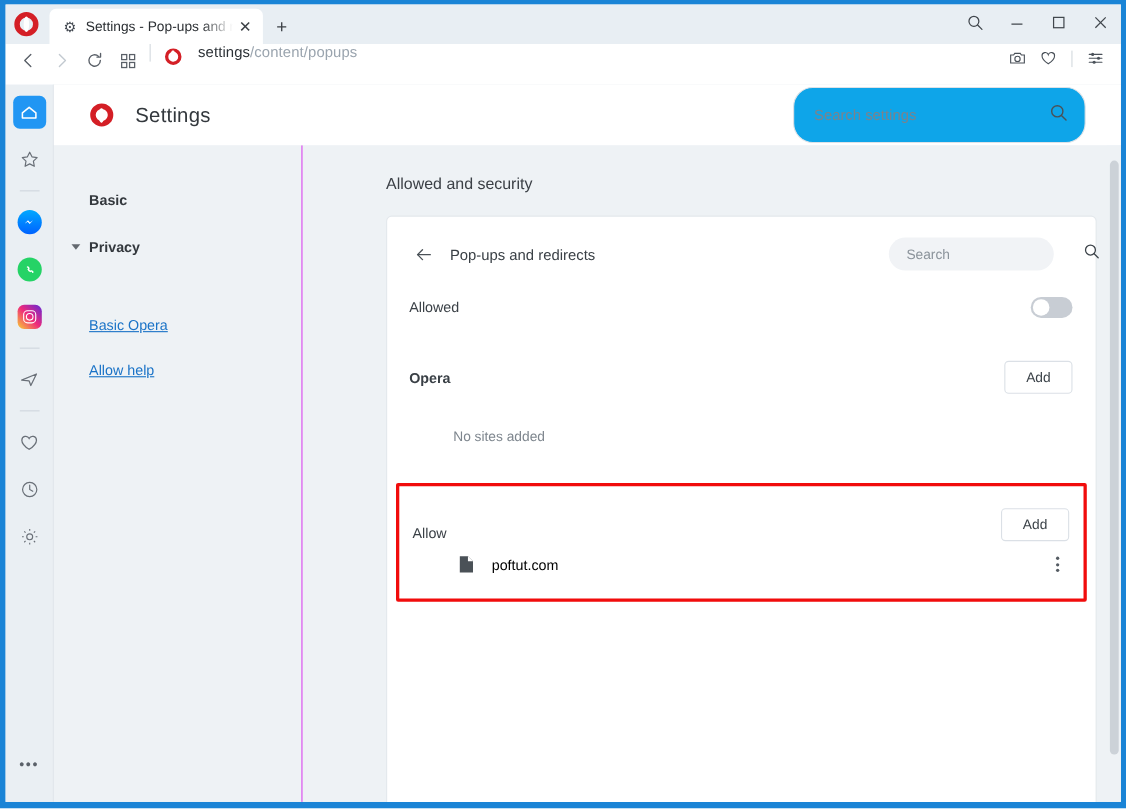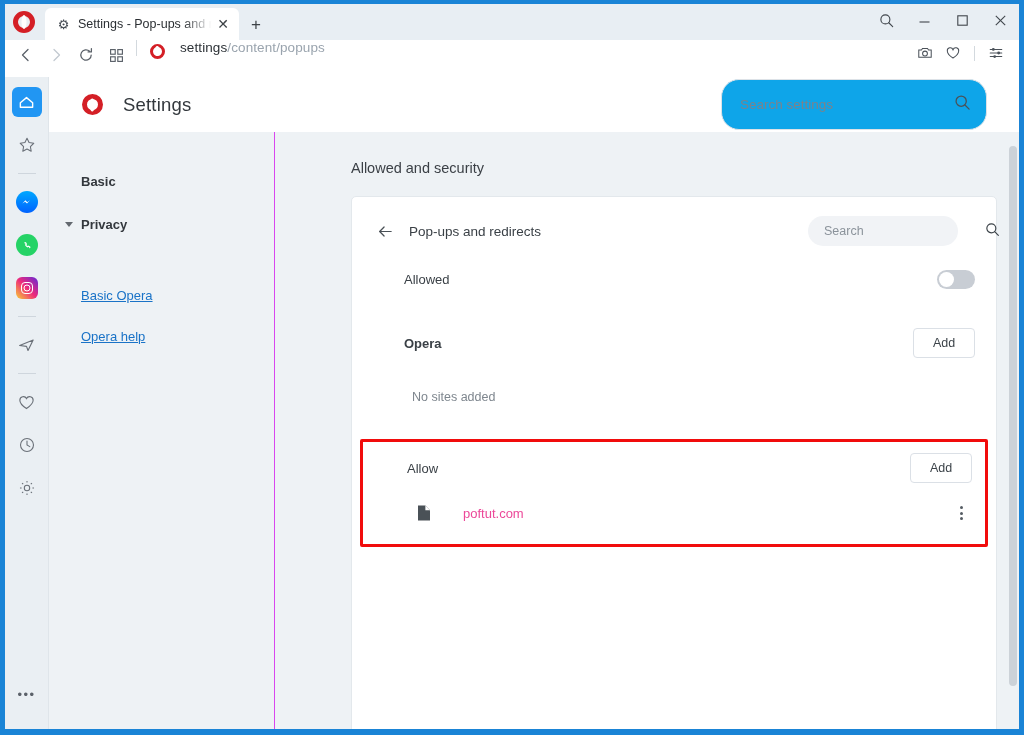--- a/index.html
+++ b/index.html
@@ -404,21 +404,20 @@
     font-size: 12.5px;
     font-family: inherit;
     color: #7f1d1d;
   }
   .card-search input::placeholder { color: #8b939b; }
 
   .row {
     display: flex;
     align-items: center;
     padding: 0 21px 0 20px;
-    margin-left: 32px;
   }
   .row-allowed { height: 66px; }
   .row-label {
     font-size: 13px;
     color: #3a4046;
   }
   .row-label.bold { font-weight: bold; }
   .toggle {
     margin-left: auto;
     width: 38px; height: 19px;
@@ -455,38 +454,38 @@
     display: flex;
     align-items: center;
   }
 
   .highlight {
     margin: 19px 8px 0 8px;
     border: 3px solid #f10c0c;
     border-radius: 2px;
     padding: 2px 0 10px 0;
   }
-  .highlight .row { padding: 0 13px 0 12px; }
+  .highlight .row { padding: 0 13px 0 12px; align-items: flex-end; }
   .row-allow { height: 48px; }
   .site-row {
     display: flex;
     align-items: center;
     padding: 0 13px 0 52px;
     height: 42px;
   }
   .doc-icon {
     width: 18px; height: 18px;
     display: flex; align-items: center; justify-content: center;
     color: #4a5157;
     flex: 0 0 auto;
   }
   .site-name {
-    margin-left: 30px;
+    margin-left: 14px;
     font-size: 13px;
-    color: #ec4899;
+    color: #000000;
   }
   .kebab {
     margin-left: auto;
     width: 22px; height: 22px;
     display: flex; flex-direction: column;
     align-items: center; justify-content: center;
     gap: 2.5px;
   }
   .kebab i {
     width: 3px; height: 3px;
@@ -694,21 +693,21 @@
         <div class="page-body">
 
           <div class="settings-nav">
             <div class="nav-head">Basic</div>
             <div class="nav-head adv">
               <span class="caret"></span>
               <span>Privacy</span>
             </div>
             <div class="nav-links">
               <a class="nav-link" href="#">Basic Opera</a>
-              <a class="nav-link" href="#">Opera help</a>
+              <a class="nav-link" href="#">Allow help</a>
             </div>
           </div>
 
           <div class="settings-main">
             <div class="section-title">Allowed and security</div>
 
             <div class="card">
 
               <div class="card-head">
                 <span class="back-arrow">

